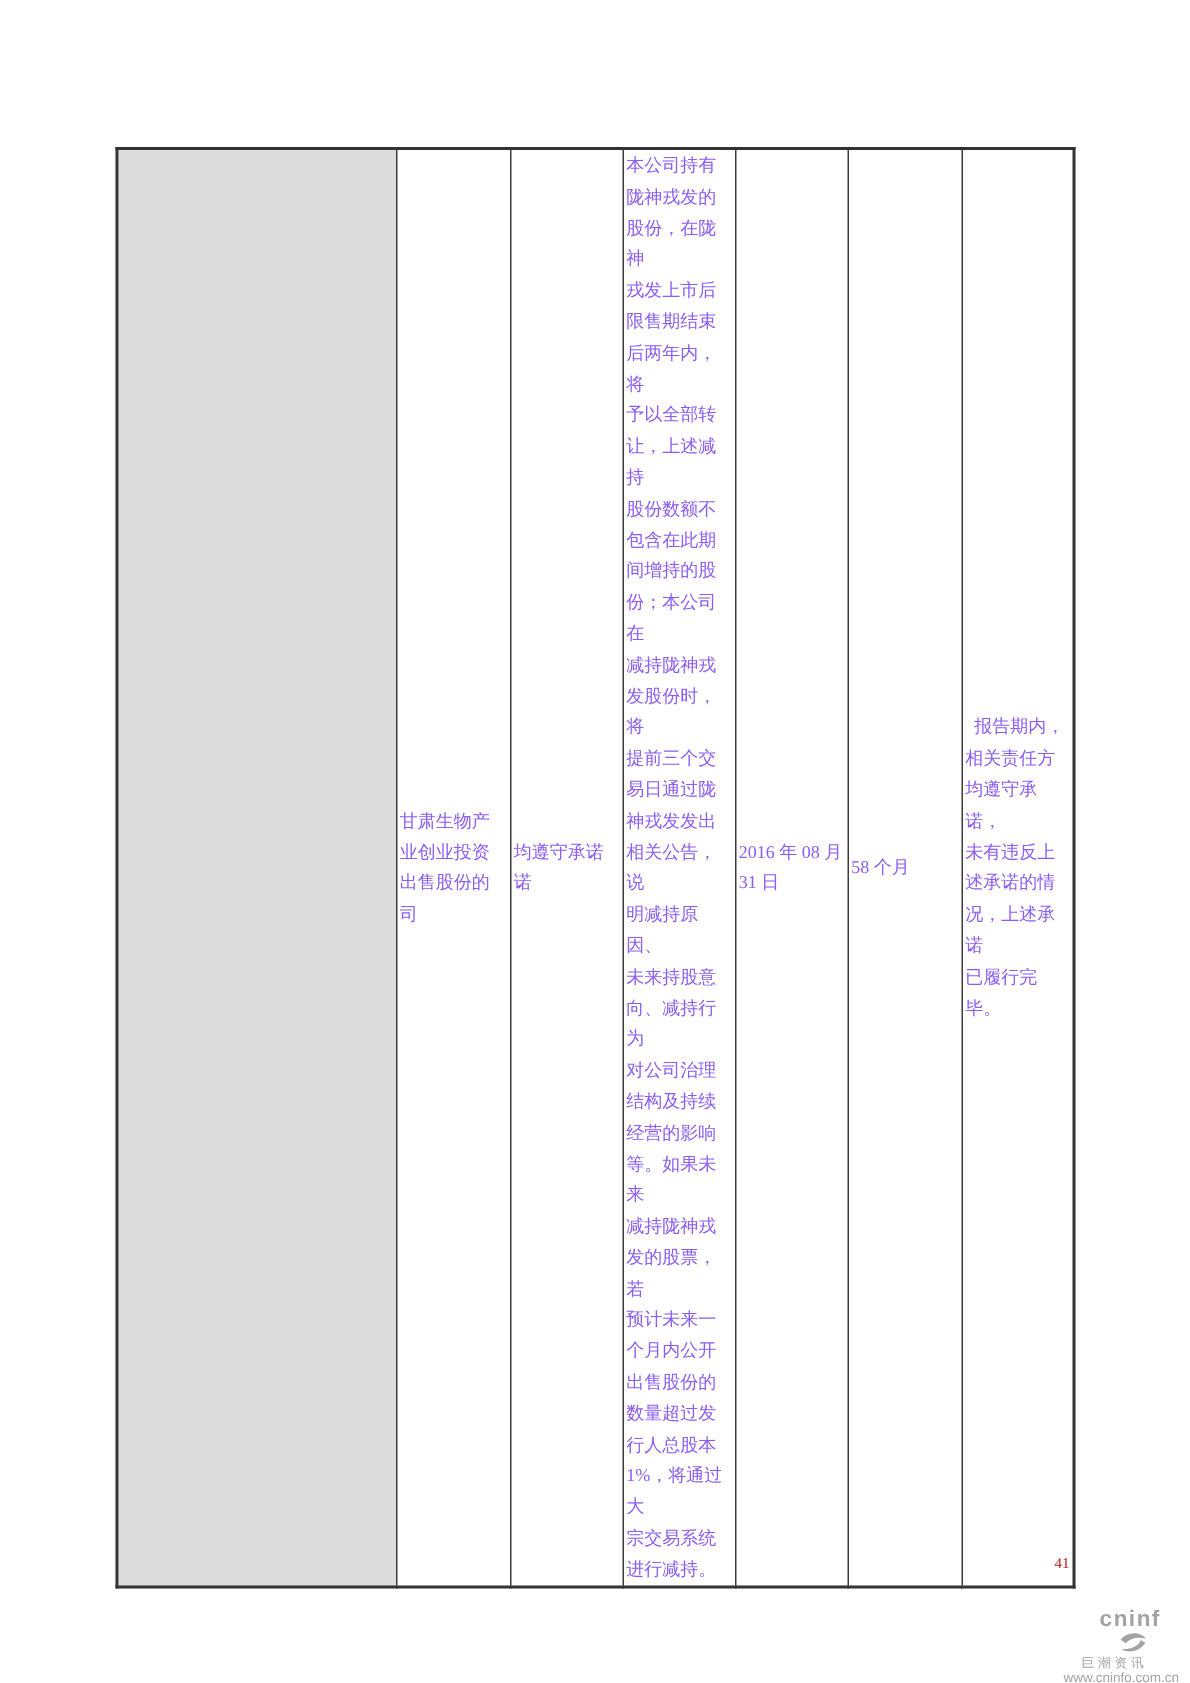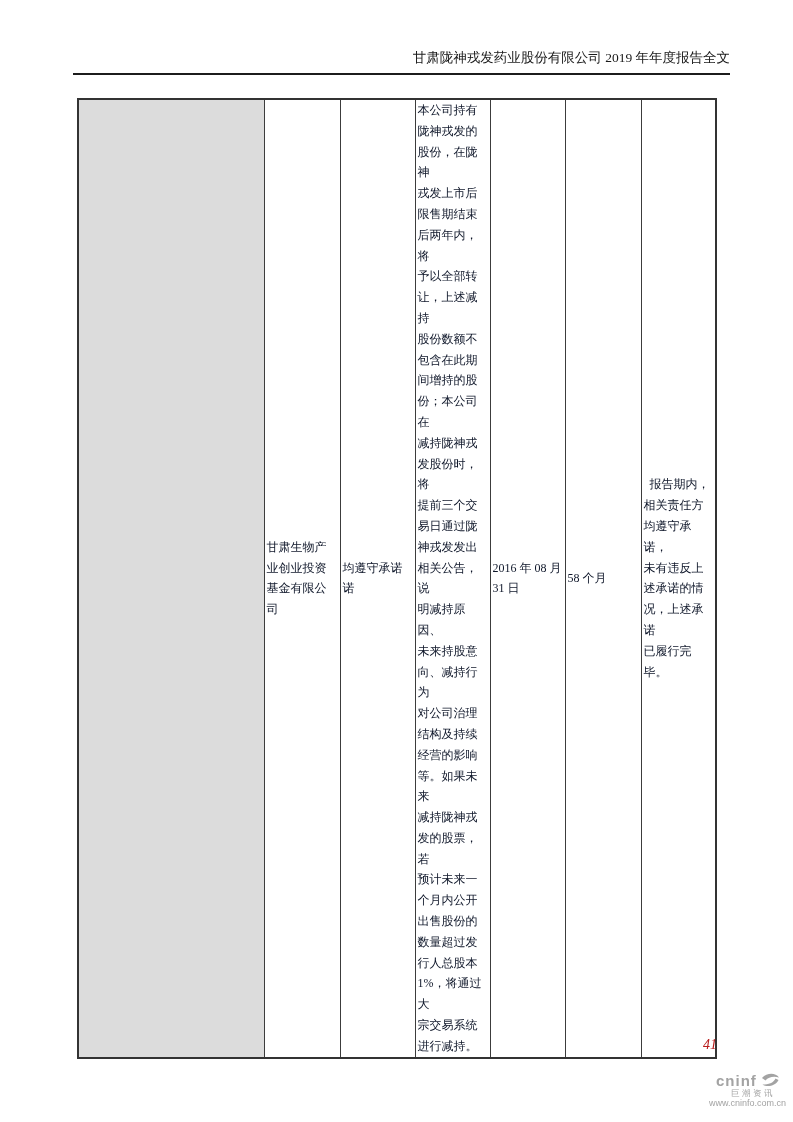--- a/index.html
+++ b/index.html
@@ -39,95 +39,92 @@
     height: 732px;
     border-collapse: collapse;
     table-layout: fixed;
   }
   table.report-table td {
     border: 1px solid #3c3c3c;
     vertical-align: middle;
     font-size: 12px;
     line-height: 20.8px;
     padding: 0 2px;
-    color: #0f172a;
+    color: #8b5cf6;
     white-space: pre-line;
     overflow: hidden;
   }
   table.report-table { border: 2px solid #333333; }
   td.shaded { background: #dcdcdc; }
   td.cell-performance { text-indent: 6px; margin-left: 32px; }
 
   
   .page-number {
     position: absolute;
     left: 703px;
     top: 1037px;
-    font-size: 14px;
+    font-size: 10px;
     color: #b91c1c;
-    font-style: italic;
   }
   .logo {
     position: absolute;
     left: 709px;
     top: 1072px;
     width: 82px;
     color: #a3a3a3;
     font-family: "Liberation Sans", "DejaVu Sans", sans-serif;
   }
   .logo-top {
     display: flex;
     align-items: center;
     justify-content: flex-start;
     margin-left: 7px;
+    flex-direction: column;
   }
   .logo-brand {
     font-size: 15px;
     font-weight: bold;
     letter-spacing: 1px;
     line-height: 15px;
   }
   .logo-swirl { margin-left: 2px; }
   .logo-cn {
     font-size: 8.5px;
     letter-spacing: 2.5px;
     line-height: 10px;
-    margin-left: 22px;
+    margin-left: 12px;
   }
   .logo-url {
     font-size: 9px;
     line-height: 11px;
     white-space: nowrap;
   }
 </style>
 </head>
 <body>
 
 <div class="page">
 
-  <div class="header">
-    <span>甘肃陇神戎发药业股份有限公司 2019 年年度报告全文</span>
-  </div>
 
   <table class="report-table">
     <colgroup>
       <col style="width:186px">
       <col style="width:76px">
       <col style="width:75px">
       <col style="width:75px">
       <col style="width:75px">
       <col style="width:76px">
       <col style="width:75px">
     </colgroup>
     <tbody>
         <tr>
       <td class="shaded"></td>
       <td>甘肃生物产
 业创业投资
-基金有限公
+出售股份的
 司</td>
       <td>均遵守承诺
 诺</td>
       <td>本公司持有
 陇神戎发的
 股份，在陇神
 戎发上市后
 限售期结束
 后两年内，将
 予以全部转

